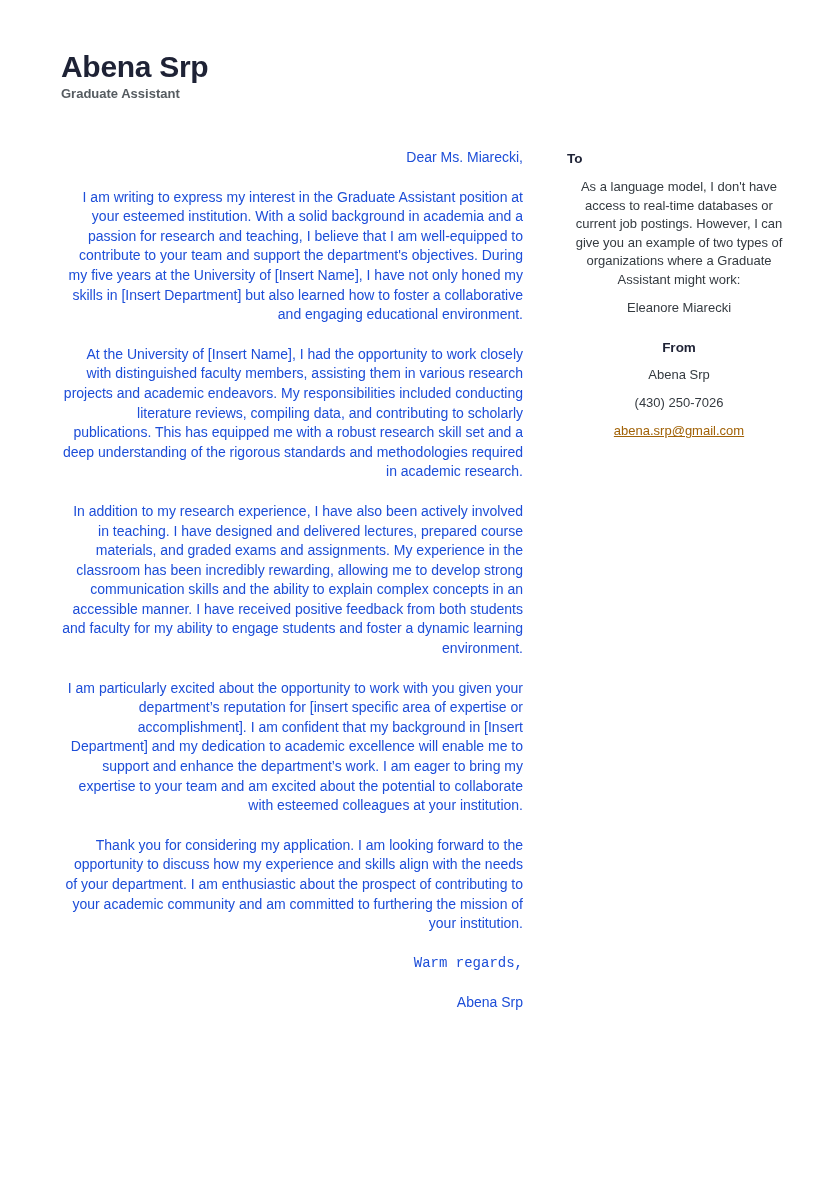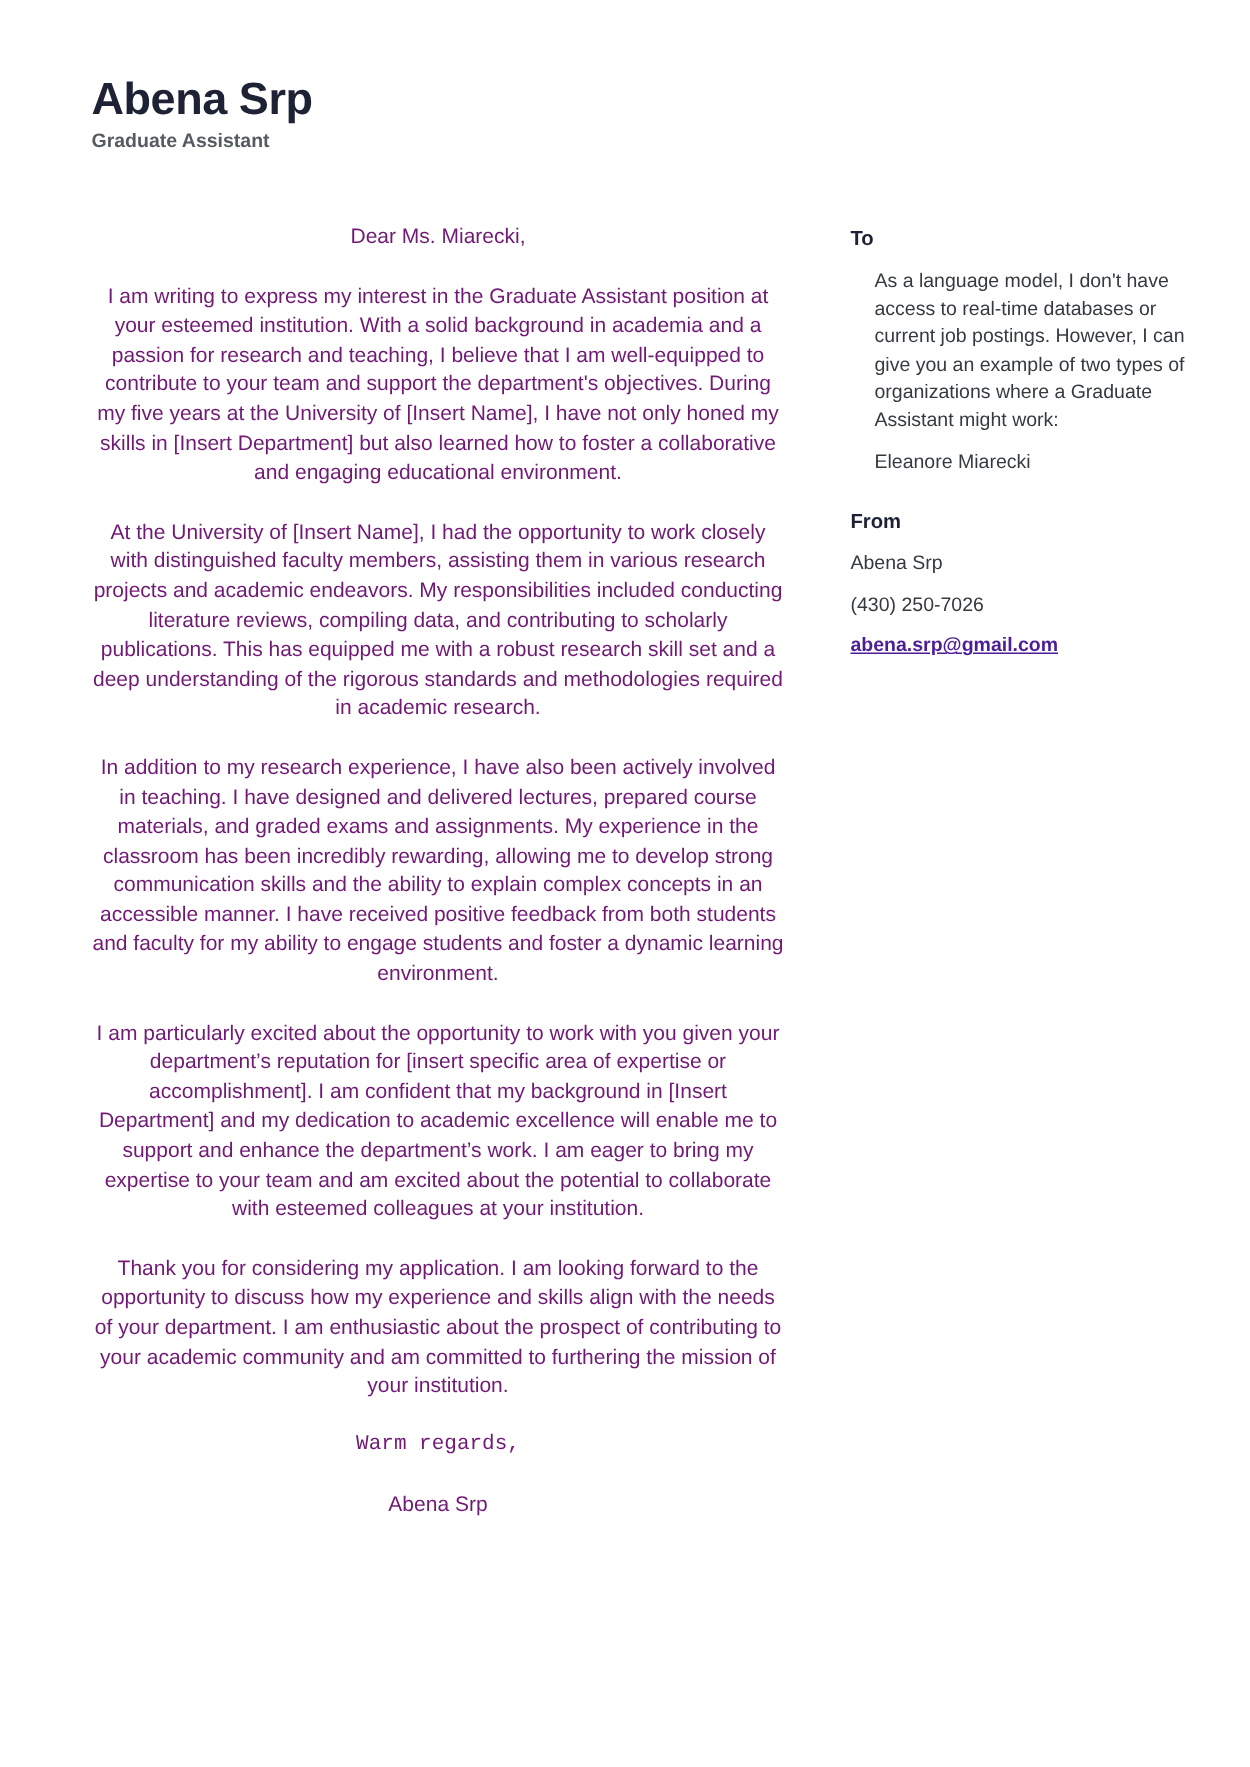--- a/index.html
+++ b/index.html
@@ -50,24 +50,24 @@
 
   
   .letter-body {
     position: absolute;
     left: 61px;
     top: 148px;
     width: 462px;
   }
   .letter-para {
     font-size: 14px;
-    color: #701a75;
+    color: #1d4ed8;
     line-height: 19.6px;
     margin: 0 0 20px 0;
-    text-align: center;
+    text-align: right;
   }
   .letter-para:last-child {
     margin-bottom: 0;
   }
   .salutation {
     margin-bottom: 20px;
   }
   .closing-line {
     margin-bottom: 20px;
     font-family: Liberation Mono, monospace;
@@ -81,51 +81,52 @@
     position: absolute;
     left: 567px;
     top: 150px;
     width: 224px;
   }
   .sidebar-section {
     margin-bottom: 22px;
   }
   .sidebar-section:last-child {
     margin-bottom: 0;
+    text-align: center;
   }
   .sidebar-heading {
     font-size: 13.5px;
     font-weight: bold;
     color: #1e2235;
     line-height: 17px;
     margin: 0 0 11px 0;
   }
   .sidebar-text {
     font-size: 13px;
     color: #343a40;
     line-height: 18.6px;
-    margin: 0 0 9px 16px;
+    margin: 0 0 9px 0;
+    text-align: center;
   }
   .sidebar-text:last-child {
     margin-bottom: 0;
   }
   .sidebar-line {
     font-size: 13px;
     color: #343a40;
     line-height: 18.6px;
     margin: 0 0 9px 0;
   }
   .sidebar-link {
     font-size: 13px;
-    color: #4c1d95;
+    color: #a16207;
     line-height: 18.6px;
     text-decoration: underline;
     display: inline-block;
     margin: 0;
-    font-weight: bold;
   }
   .from-block .sidebar-heading {
     margin-bottom: 10px;
   }
   #from-section {
     margin-top: 2px;
   }
 </style>
 </head>
 <body>

